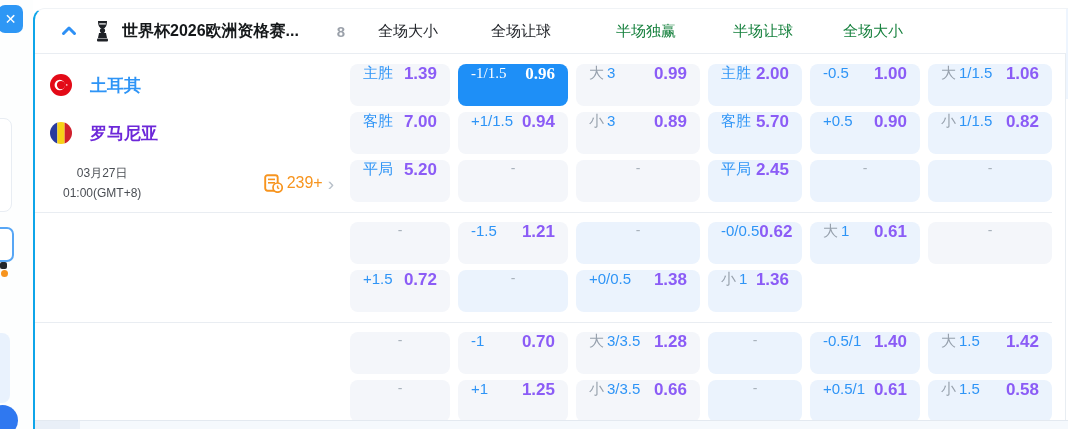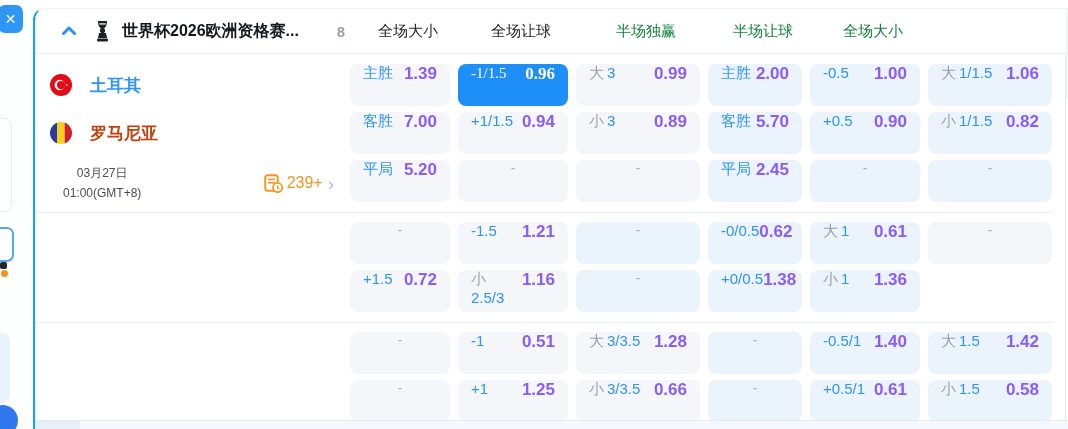--- a/index.html
+++ b/index.html
@@ -55,21 +55,21 @@
   
   .p-body{position:relative;padding-top:10px;}
   .info{position:absolute;left:0;top:10px;width:315px;height:190px;}
   .team-row{position:absolute;left:0;width:315px;height:42px;display:flex;align-items:center;
     padding-left:15px;box-sizing:border-box;cursor:pointer;}
   .team-row.t1{top:0;text-align:center;}
   .team-row.t2{top:48px;}
   .flag{width:22px;height:22px;flex:0 0 auto;}
   .team-name{font-size:17px;font-weight:bold;margin-left:18px;white-space:nowrap;}
   .team-name.home{color:#2e94f6;}
-  .team-name.away{color:#c2410c;}
+  .team-name.away{color:#6d28d9;}
   .date-row{position:absolute;left:0;top:96px;width:315px;height:46px;display:flex;align-items:center;}
   .date-block{margin-left:28px;text-align:center;font-size:12px;color:#4a4e54;line-height:20px;}
   .more-block{margin-left:auto;margin-right:16px;display:flex;align-items:center;cursor:pointer;}
   .more-icon{width:19px;height:19px;}
   .more-count{font-size:16px;color:#f7941e;margin-left:4px;}
   .more-chev{font-size:19px;color:#b8c0c9;margin-left:5px;line-height:1;}
 
   .groups{margin-left:315px;width:702px;}
   .group{display:grid;grid-template-columns:100px 110px 124px 94px 110px 124px;
     column-gap:8px;row-gap:6px;grid-auto-rows:42px;}
@@ -271,44 +271,40 @@
             <span><span class="pre">大</span><span class="lab">1</span></span>
             <span class="val">0.61</span>
           </div>
           <div class="cell full empty">
             <span class="dash">-</span>
           </div>
           <div class="cell full">
             <span><span class="lab">+1.5</span></span>
             <span class="val">0.72</span>
           </div>
-          <div class="cell full">
-            <span><span class="pre">小</span><span class="lab">2.5/3</span></span>
-            <span class="val">1.16</span>
-          </div>
           <div class="cell half empty">
             <span class="dash">-</span>
           </div>
           <div class="cell half">
             <span><span class="lab">+0/0.5</span></span>
             <span class="val">1.38</span>
           </div>
           <div class="cell half">
             <span><span class="pre">小</span><span class="lab">1</span></span>
             <span class="val">1.36</span>
           </div>
         </div>
         <div class="gdivider"></div>
         <div class="group">
           <div class="cell full empty">
             <span class="dash">-</span>
           </div>
           <div class="cell full">
             <span><span class="lab">-1</span></span>
-            <span class="val">0.51</span>
+            <span class="val">0.70</span>
           </div>
           <div class="cell full">
             <span><span class="pre">大</span><span class="lab">3/3.5</span></span>
             <span class="val">1.28</span>
           </div>
           <div class="cell half empty">
             <span class="dash">-</span>
           </div>
           <div class="cell half">
             <span><span class="lab">-0.5/1</span></span>

